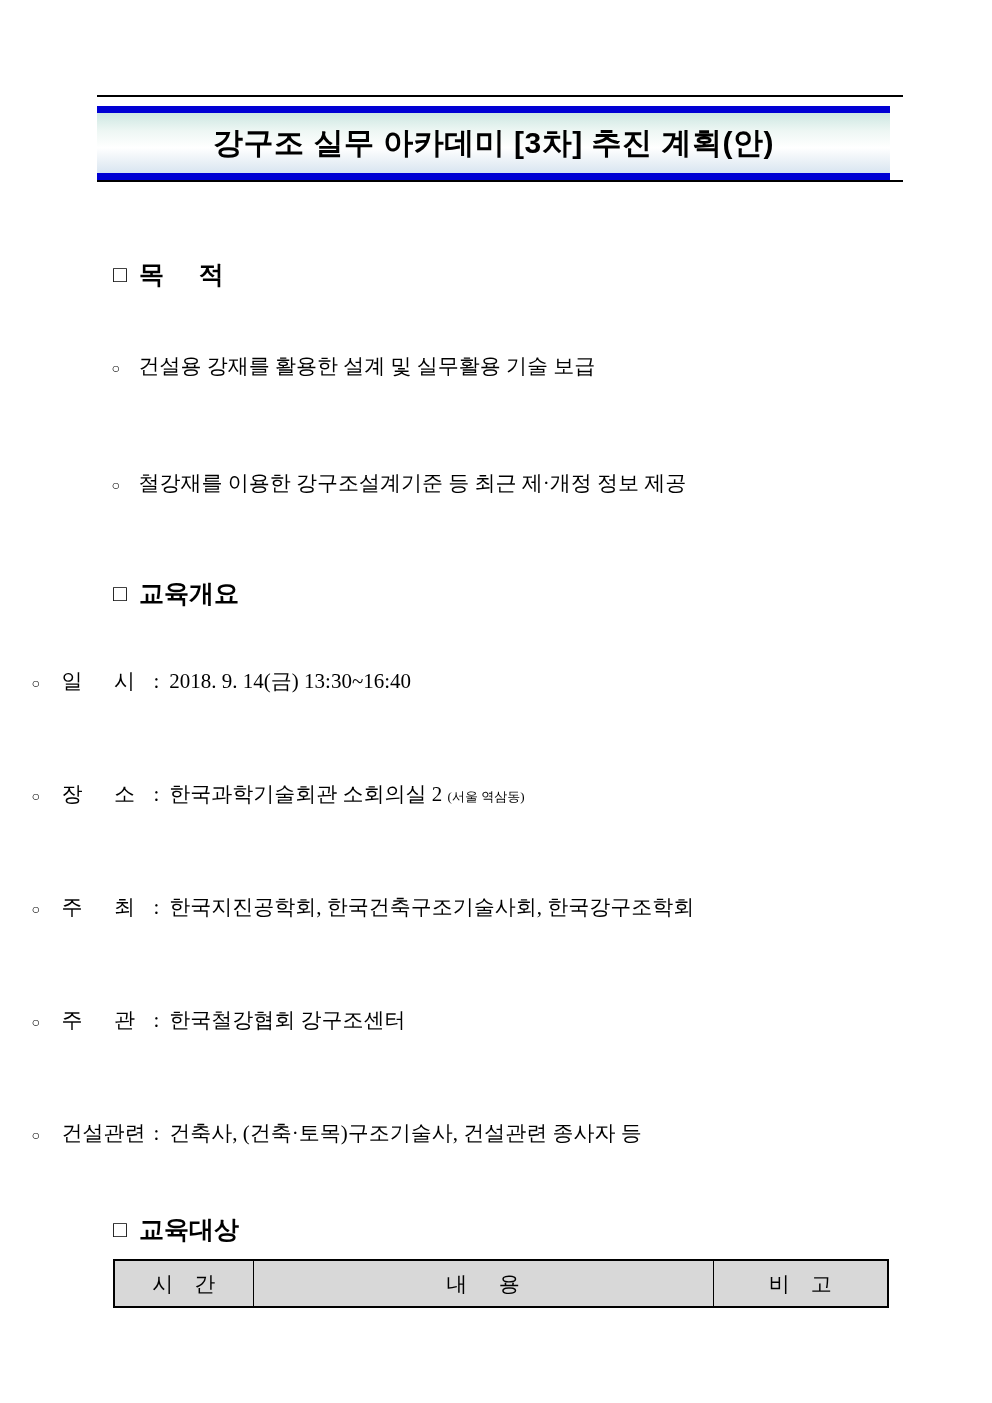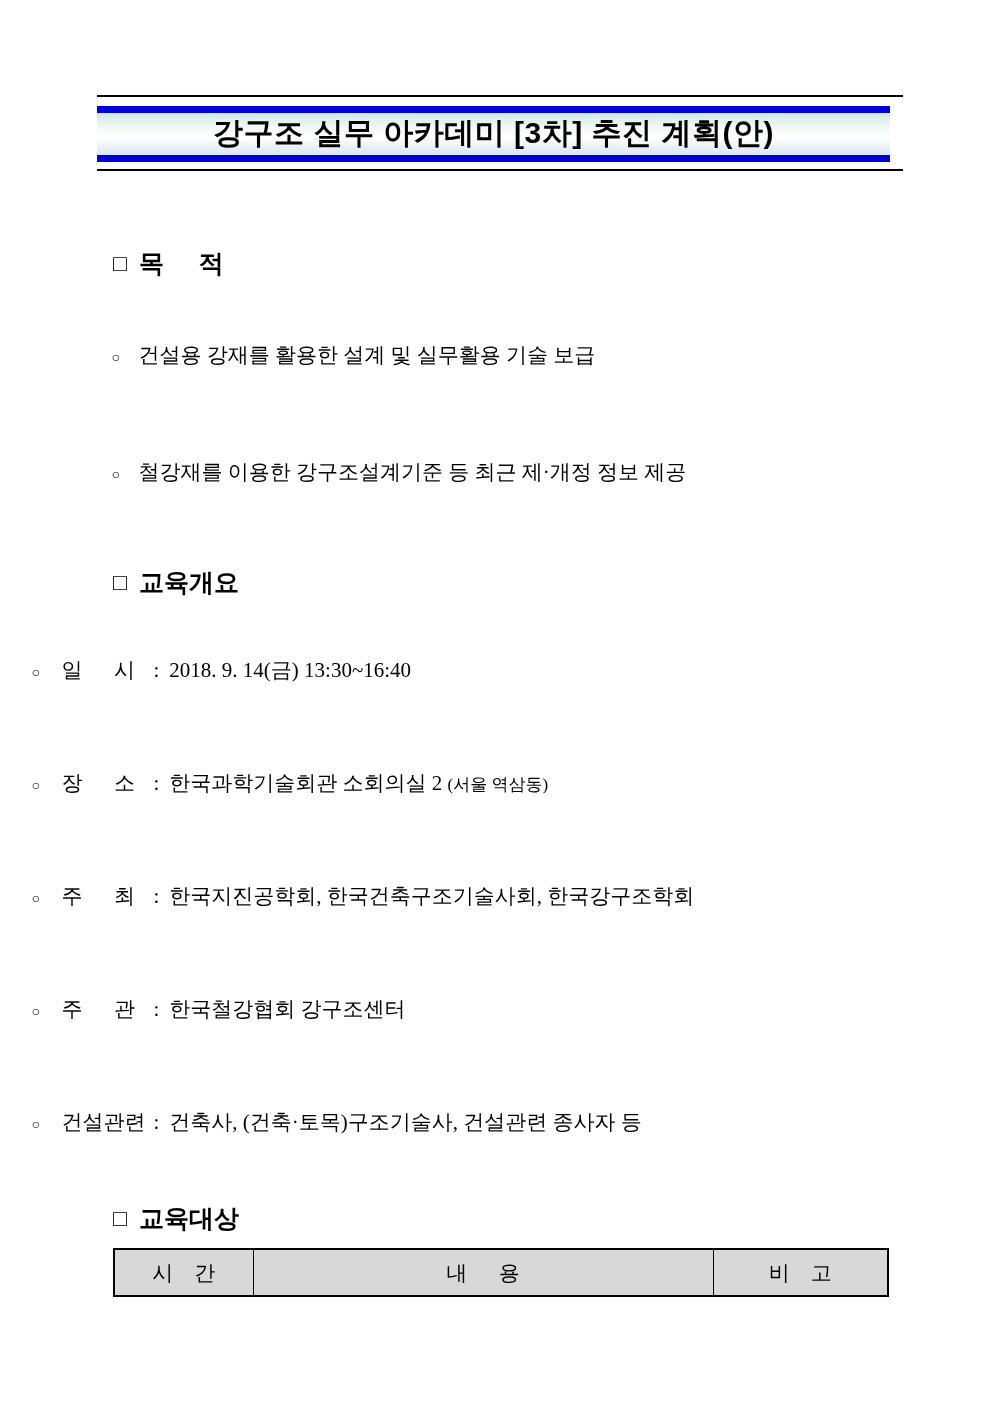--- a/index.html
+++ b/index.html
@@ -4,26 +4,26 @@
 <style>
   * { margin:0; padding:0; box-sizing:border-box; }
   html,body { background:#ffffff; }
   body { width:992px; height:1403px; font-family:"Liberation Serif", serif; color:#000; overflow:hidden; }
   .page { position:relative; width:992px; height:1403px; background:#fff; }
 
   
   .banner-wrap { margin:95px 89px 0 97px; }
   .banner-rule { border-top:2px solid #000; height:0; }
   .banner-box {
-    margin:9px 13px 7px 0;
+    margin:9px 13px 0 0;
     border-top:7px solid #0000d4;
     border-bottom:7px solid #0000d4;
-    height:56px;
+    height:74px;
     background:linear-gradient(180deg,#cde7e2 0%, #eef7f4 30%, #ffffff 58%, #e9f0f6 82%, #d9e5f1 100%);
-    display:flex; justify-content:center;
+    display:flex; align-items:center; justify-content:center;
   }
   .banner-title {
     font-family:"Liberation Sans", sans-serif;
     font-weight:bold; font-size:30px; letter-spacing:0.5px;
     white-space:pre;
   }
 
   
   .sec-header {
     margin-left:113px;
@@ -40,21 +40,21 @@
   .purpose-list { margin-top:18px; }
   .bullet-line { padding-left:80px; line-height:38px; font-size:21px; white-space:pre; }
   .o-marker { display:inline-block; width:27px; font-size:14px; }
 
   
   .overview-list { margin-top:16px; }
   .ov-item { line-height:37px; font-size:21px; white-space:pre; }
   .ov-item .o-marker { width:30px; }
   .ov-label { display:inline-block; width:80px; white-space:pre; }
   .ov-colon { display:inline-block; margin:0 10px 0 12px; }
-  .ov-note { font-size:17px; }
+  .ov-note { font-size:13px; }
 
   
   .schedule-table {
     margin:13px 0 0 113px;
     border-collapse:collapse;
     border:2px solid #000;
     width:774px; table-layout:fixed;
   }
   .schedule-table th, .schedule-table td {
     border:1px solid #000; text-align:center; vertical-align:middle;

